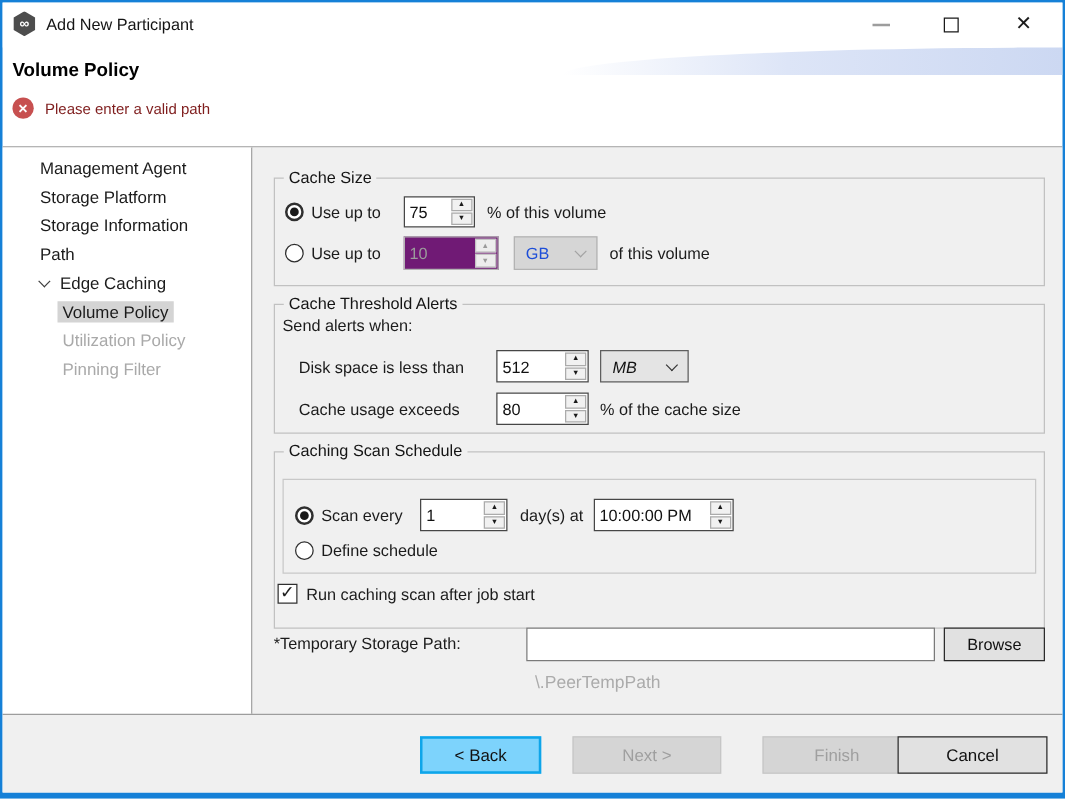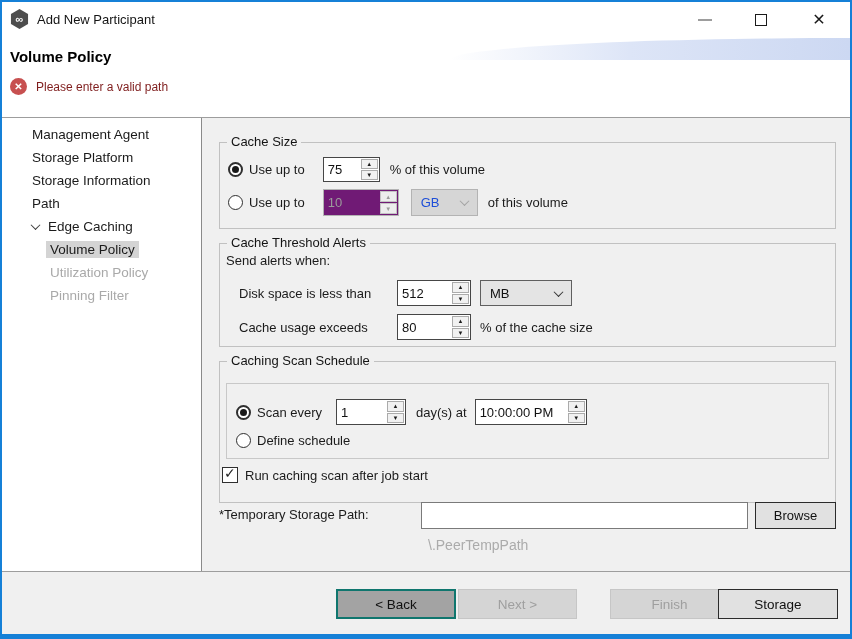--- a/index.html
+++ b/index.html
@@ -93,21 +93,21 @@
   .tp-input { position:absolute; left:219px; top:384px; width:327px; height:27px; border:1px solid #7a7a7a;
     background:#fff; padding:0 5px; font:13px "Liberation Sans", sans-serif; outline:none; }
   .tp-browse { position:absolute; left:553px; top:384px; width:81px; height:27px; background:#e1e1e1;
     border:1px solid #2b2b2b; font:13px "Liberation Sans", sans-serif; color:#111; display:flex; align-items:center; justify-content:center; }
   .tp-hint { position:absolute; left:226px; top:419px; color:#ababab; font-size:14px; }
 
   
   .footer { position:absolute; left:0; top:570px; right:0; height:64px; background:#f0f0f0; }
   .btn { position:absolute; top:17px; height:30px; display:flex; align-items:center; justify-content:center;
     font:13.5px "Liberation Sans", sans-serif; }
-  .btn-back { left:334px; width:120px; background:#a3a3a3; border:2px solid #0f766e; color:#111; }
+  .btn-back { left:334px; width:97px; background:#7dd3fc; border:2px solid #0ea5e9; color:#111; }
   .btn-next { left:456px; width:119px; background:#d5d5d5; border:1px solid #c6c6c6; color:#9f9f9f; }
   .btn-finish { left:608px; width:119px; background:#d5d5d5; border:1px solid #c6c6c6; color:#9f9f9f; }
   .btn-cancel { left:716px; width:120px; background:#e1e1e1; border:1px solid #2b2b2b; color:#111; }
 </style>
 </head>
 <body>
 
 <div class="window">
 
   <div class="titlebar">
@@ -205,21 +205,21 @@
       </div>
       <div class="row" style="left:19px; top:36px;">
         <span class="lbl" style="width:150px;">Disk space is less than</span>
         <span class="spin" style="width:74px; height:26px; margin-left:8px;">
           <input value="512" style="">
           <span class="btns">
               <span class="sbtn">▲</span>
               <span class="sbtn">▼</span>
             </span>
         </span>
-        <span class="ddl" style="width:92px; margin-left:9px;">
+        <span class="ddl" style="width:71px; margin-left:9px;font-style:italic;">
           <span>MB</span>
           <span class="chev"></span>
         </span>
       </div>
       <div class="row" style="left:19px; top:70px;">
         <span class="lbl" style="width:150px;">Cache usage exceeds</span>
         <span class="spin" style="width:74px; height:26px; margin-left:8px;">
           <input value="80" style="">
           <span class="btns">
               <span class="sbtn">▲</span>
@@ -268,16 +268,16 @@
     <div class="tp-browse">Browse</div>
     <div class="tp-hint">\.PeerTempPath</div>
   </div>
 
   <div class="hdiv hdiv-bottom"></div>
 
   <div class="footer">
     <div class="btn btn-back">&lt; Back</div>
     <div class="btn btn-next">Next &gt;</div>
     <div class="btn btn-finish">Finish</div>
-    <div class="btn btn-cancel">Storage</div>
+    <div class="btn btn-cancel">Cancel</div>
   </div>
 
 </div>
 
 </body></html>

